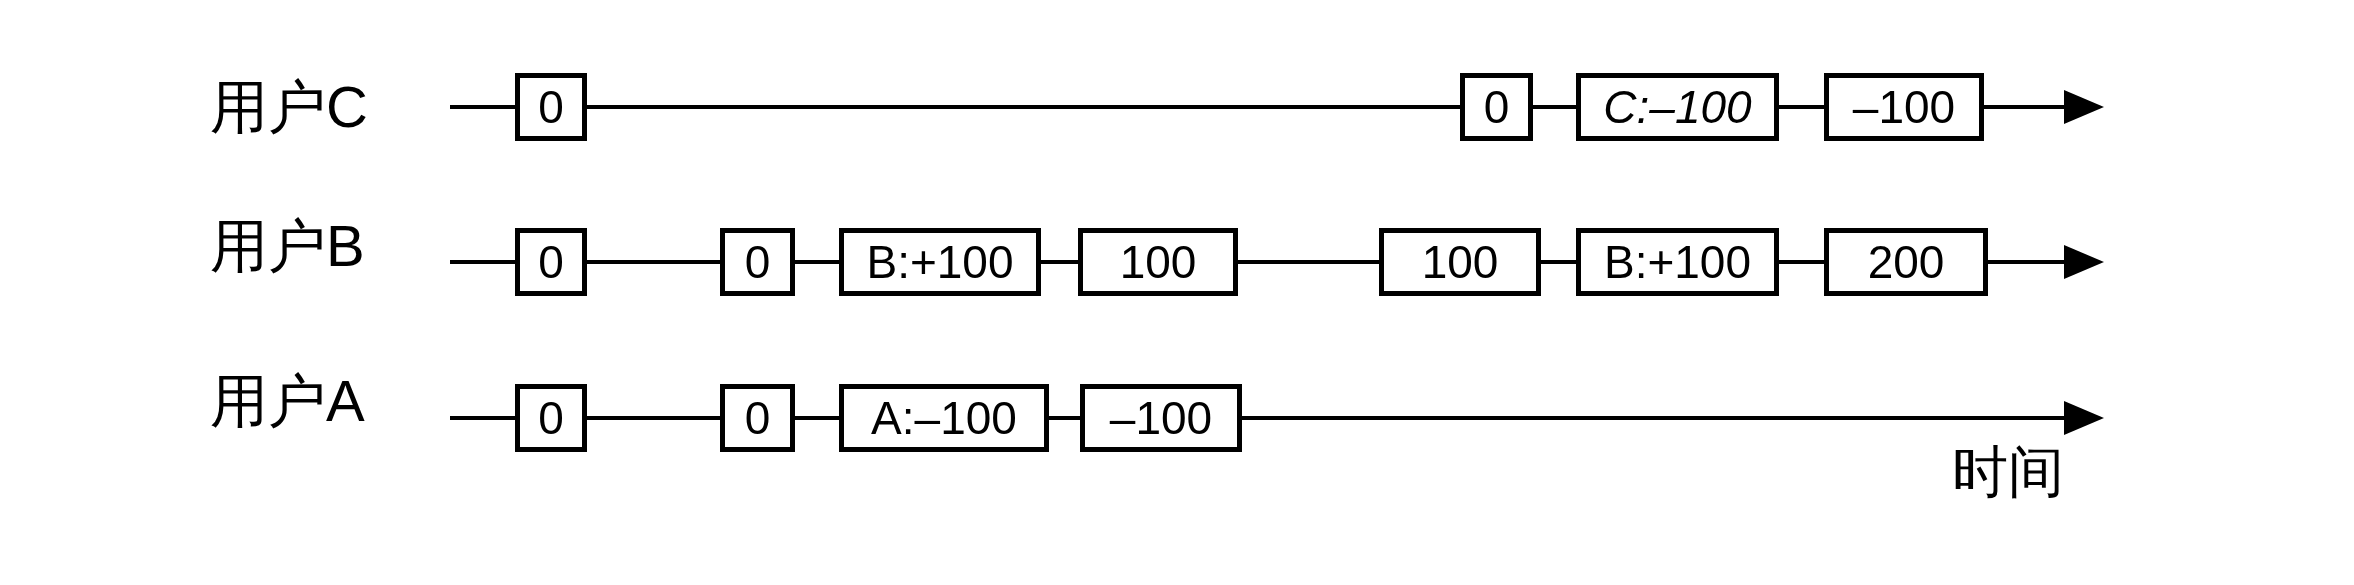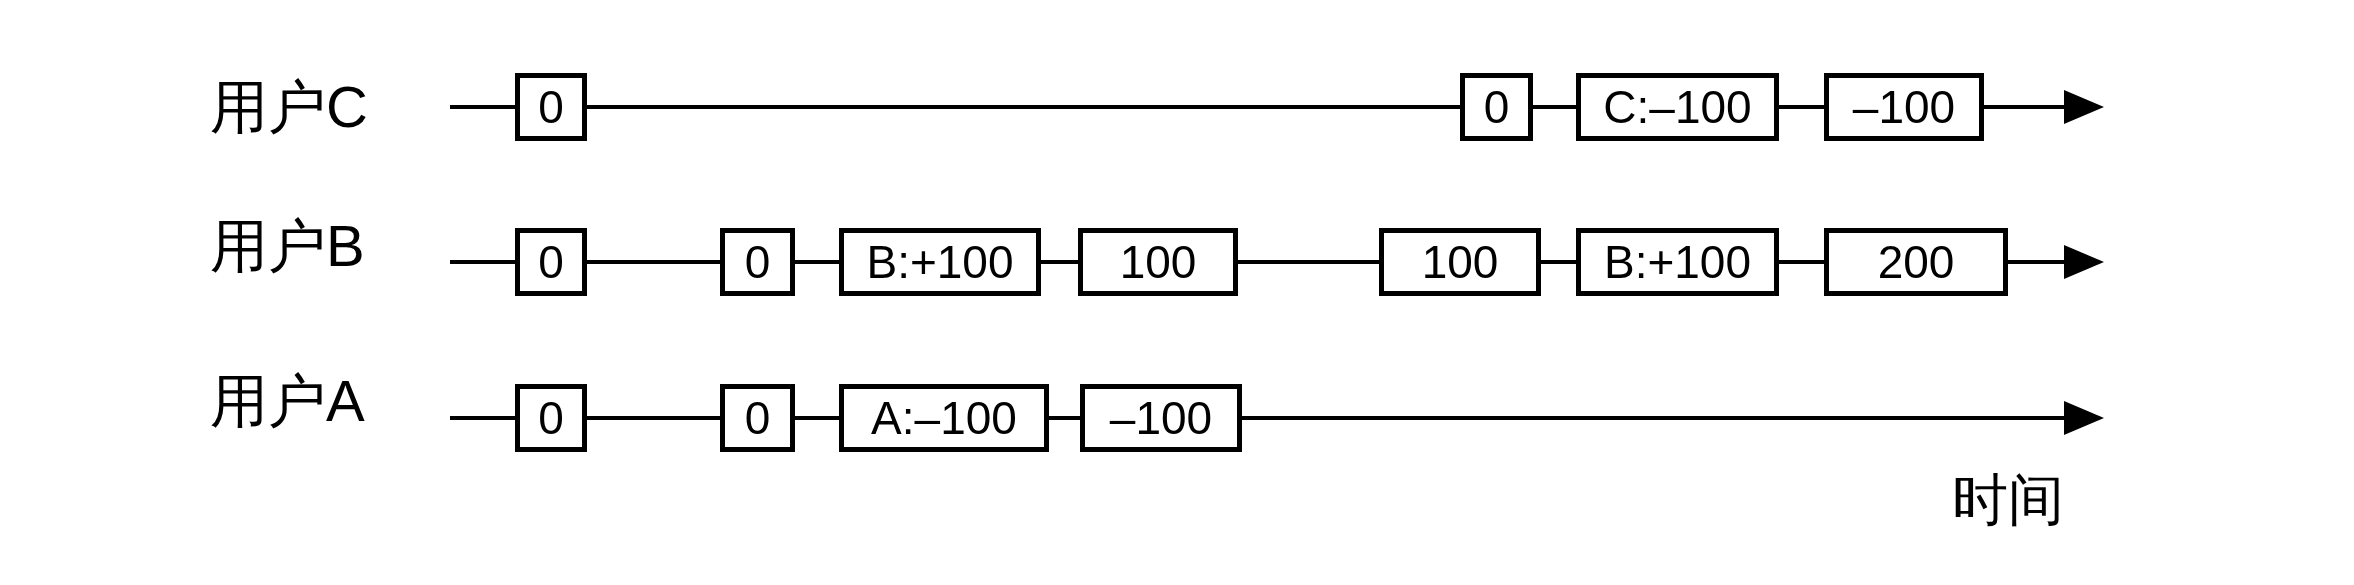--- a/index.html
+++ b/index.html
@@ -55,52 +55,52 @@
     align-items: center;
     justify-content: center;
     font-size: 46px;
     line-height: 1;
     white-space: nowrap;
     color: #000000;
   }
   .time-label {
     position: absolute;
     left: 1952px;
-    top: 472px;
+    top: 444px;
     font-size: 56px;
     line-height: 1;
     white-space: nowrap;
     color: #000000;
   }
 </style>
 </head>
 <body>
 
 <div class="canvas">
   <div id="rows">
       <div>
         <div class="row-label" style="top: 73px;">用户C</div>
         <div class="timeline-line" style="top: 105px;"></div>
         <div class="arrowhead" style="top: 90px;"></div>
         <div class="event-box" style="left: 515px; width: 72px; top: 73px;">0</div>
         <div class="event-box" style="left: 1460px; width: 73px; top: 73px;">0</div>
-        <div class="event-box" style="left: 1576px; width: 203px; top: 73px;">C:–100</div>
+        <div class="event-box" style="left: 1576px; width: 203px; top: 73px; font-style: italic;">C:–100</div>
         <div class="event-box" style="left: 1824px; width: 160px; top: 73px;">–100</div>
       </div>
       <div>
         <div class="row-label" style="top: 212px;">用户B</div>
         <div class="timeline-line" style="top: 260px;"></div>
         <div class="arrowhead" style="top: 245px;"></div>
         <div class="event-box" style="left: 515px; width: 72px; top: 228px;">0</div>
         <div class="event-box" style="left: 720px; width: 75px; top: 228px;">0</div>
         <div class="event-box" style="left: 839px; width: 202px; top: 228px;">B:+100</div>
         <div class="event-box" style="left: 1078px; width: 160px; top: 228px;">100</div>
         <div class="event-box" style="left: 1379px; width: 162px; top: 228px;">100</div>
         <div class="event-box" style="left: 1576px; width: 203px; top: 228px;">B:+100</div>
-        <div class="event-box" style="left: 1824px; width: 184px; top: 228px;">200</div>
+        <div class="event-box" style="left: 1824px; width: 164px; top: 228px;">200</div>
       </div>
       <div>
         <div class="row-label" style="top: 367px;">用户A</div>
         <div class="timeline-line" style="top: 416px;"></div>
         <div class="arrowhead" style="top: 401px;"></div>
         <div class="event-box" style="left: 515px; width: 72px; top: 384px;">0</div>
         <div class="event-box" style="left: 720px; width: 75px; top: 384px;">0</div>
         <div class="event-box" style="left: 839px; width: 210px; top: 384px;">A:–100</div>
         <div class="event-box" style="left: 1080px; width: 162px; top: 384px;">–100</div>
       </div>

